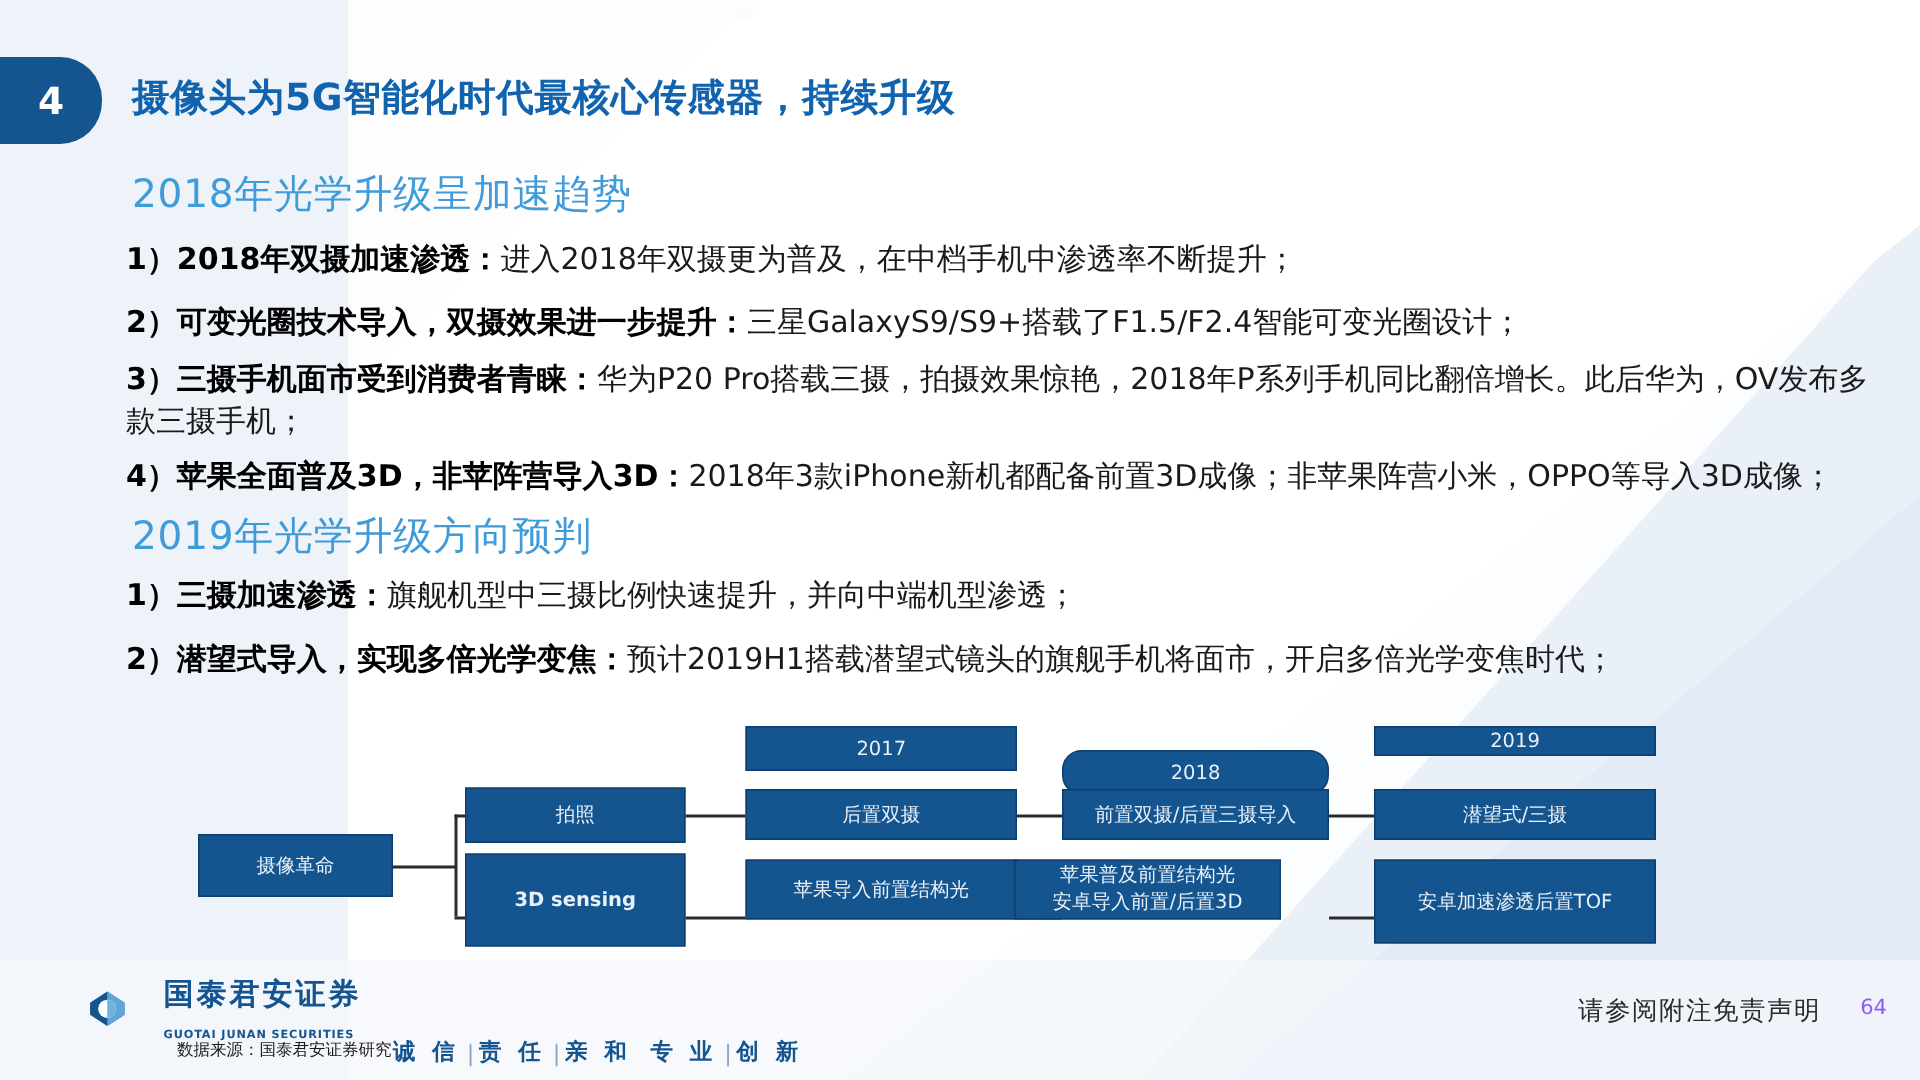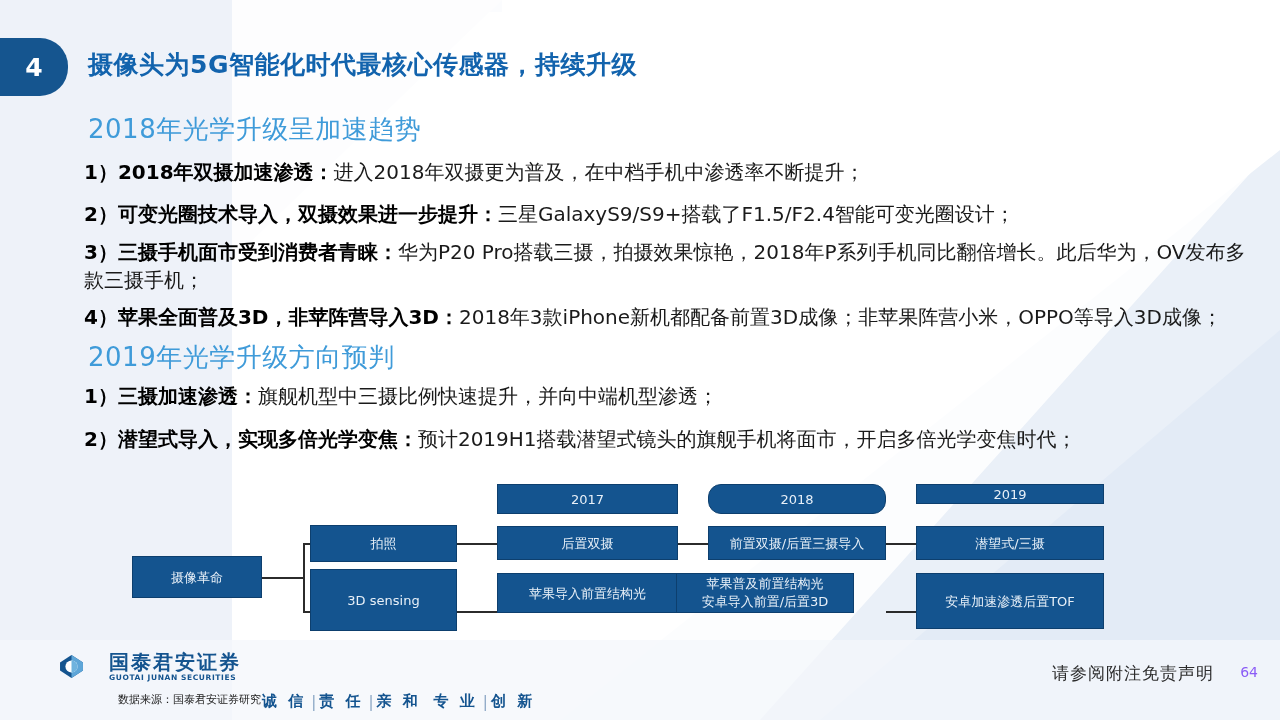--- a/index.html
+++ b/index.html
@@ -160,21 +160,21 @@
   .logo-cn {
     font-size: 20px;
     font-weight: bold;
     color: #14548f;
     letter-spacing: 2px;
   }
   .logo-en {
     font-size: 7.5px;
     color: #14548f;
     letter-spacing: 0.6px;
-    margin-top: 2px;
+    margin-top: 14px;
     font-weight: bold;
   }
   .values {
     position: absolute;
     left: 262px;
     top: 657px;
     font-size: 15px;
     font-weight: bold;
     color: #14548f;
     letter-spacing: 3px;
@@ -272,27 +272,27 @@
 
     <div class="connector h" style="left:457px;top:65px;width:40px;"></div>
     <div class="connector h" style="left:678px;top:65px;width:30px;"></div>
     <div class="connector h" style="left:886px;top:65px;width:30px;"></div>
 
     <div class="connector h" style="left:457px;top:133px;width:40px;"></div>
     <div class="connector h" style="left:678px;top:133px;width:30px;"></div>
     <div class="connector h" style="left:886px;top:133px;width:30px;"></div>
 
     <div class="node year" style="left:497px;top:6px;width:181px;height:30px;">2017</div>
-    <div class="node year" style="left:708px;top:6px;width:178px;height:30px;border-radius:13px;">2018</div>
+    <div class="node year" style="left:708px;top:22px;width:178px;height:30px;border-radius:13px;">2018</div>
     <div class="node year" style="left:916px;top:6px;width:188px;height:20px;">2019</div>
 
     <div class="node" style="left:132px;top:78px;width:130px;height:42px;">摄像革命</div>
 
     <div class="node" style="left:310px;top:47px;width:147px;height:37px;">拍照</div>
-    <div class="node" style="left:310px;top:91px;width:147px;height:62px;">3D sensing</div>
+    <div class="node" style="left:310px;top:91px;width:147px;height:62px;font-weight:bold;">3D sensing</div>
 
     <div class="node" style="left:497px;top:48px;width:181px;height:34px;">后置双摄</div>
     <div class="node" style="left:708px;top:48px;width:178px;height:34px;">前置双摄/后置三摄导入</div>
     <div class="node" style="left:916px;top:48px;width:188px;height:34px;">潜望式/三摄</div>
 
     <div class="node" style="left:497px;top:95px;width:181px;height:40px;">苹果导入前置结构光</div>
     <div class="node two-line" style="left:676px;top:95px;width:178px;height:40px;white-space:pre-line;">苹果普及前置结构光
 安卓导入前置/后置3D</div>
     <div class="node" style="left:916px;top:95px;width:188px;height:56px;">安卓加速渗透后置TOF</div>
   </div>

